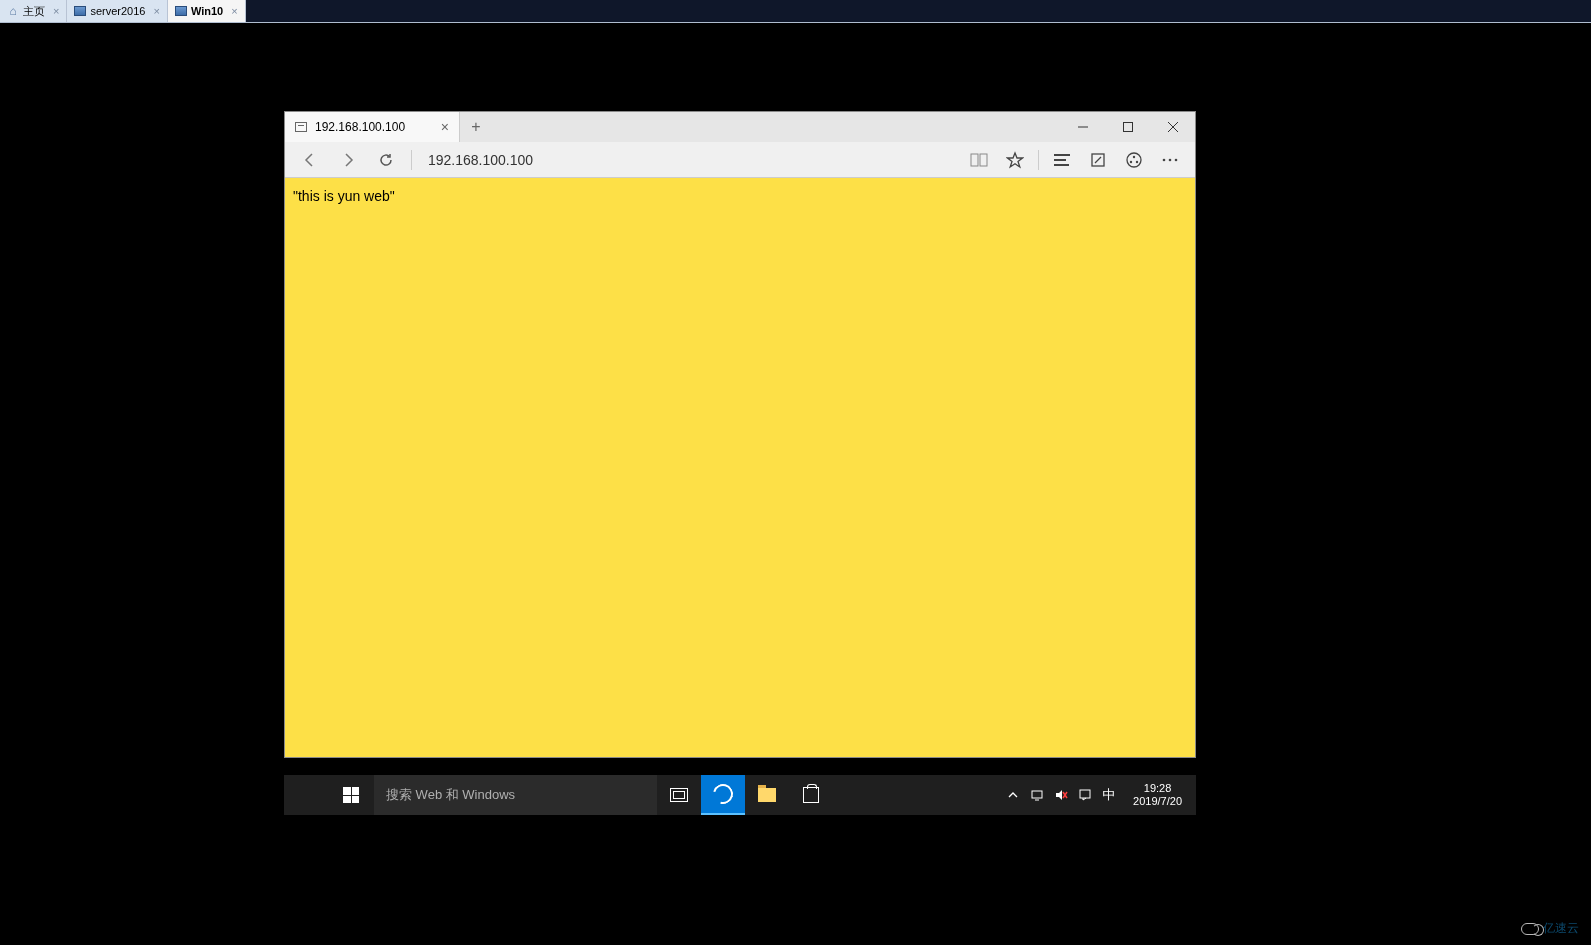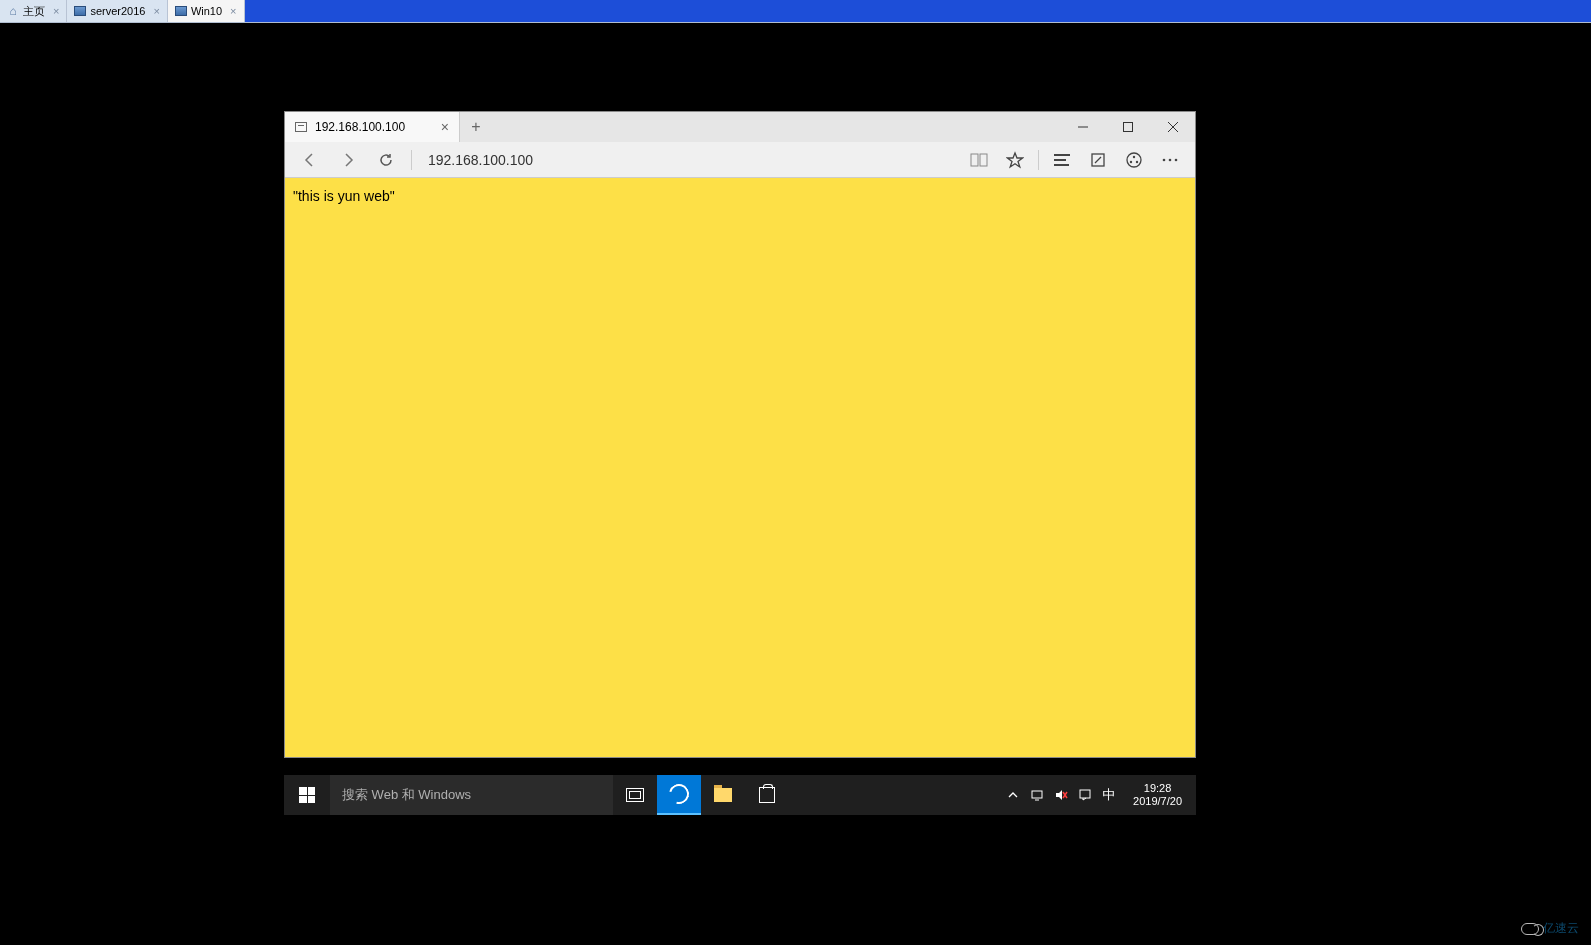--- a/index.html
+++ b/index.html
@@ -1,19 +1,19 @@
 <!DOCTYPE html>
 <html><head>
   <meta charset="utf-8">
   <style>
     * { margin: 0; padding: 0; box-sizing: border-box; font-family: "Segoe UI", Tahoma, sans-serif; }
     body { width: 1591px; height: 945px; background: #fff; overflow: hidden; position: relative; }
 
     
-    .vm-tabs { height: 23px; background: #1d4ed8; display: flex; align-items: stretch; border-bottom: 1px solid #b0bdd0; font-size: 11px; }
+    .vm-tabs { height: 23px; background: #0f172a; display: flex; align-items: stretch; border-bottom: 1px solid #b0bdd0; font-size: 11px; }
     .vm-tab { display: flex; align-items: center; padding: 0 7px; gap: 4px; border-right: 1px solid #b8c3d4; cursor: pointer; background: #d9e4f1; }
     .vm-tab.active { background: #f5f5f5; }
     .vm-tab .tab-icon { width: 12px; height: 12px; display: inline-flex; align-items: center; justify-content: center; }
     .vm-tab .close { font-size: 11px; color: #7a8aa0; margin-left: 4px; }
     .home-ico::before { content: "⌂"; font-size: 12px; color: #5b7ba3; }
     .srv-ico { width: 12px; height: 10px; background: linear-gradient(#6b99d0,#3d6da8); border: 1px solid #2a4c7a; }
 
     
     .desk-wrap { position: absolute; top: 23px; left: 0; right: 0; bottom: 0; background: #000; }
     .vm-screen { position: absolute; top: 0; left: 284px; width: 912px; height: 792px; background: #000; }
@@ -32,21 +32,21 @@
     .br-nav { height: 36px; background: #f0f0f0; border-bottom: 1px solid #ccc; display: flex; align-items: center; padding: 0 8px; gap: 4px; }
     .nav-btn { width: 34px; height: 30px; display: flex; align-items: center; justify-content: center; color: #555; font-size: 15px; cursor: pointer; }
     .nav-sep { width: 1px; height: 20px; background: #ccc; margin: 0 4px; }
     .addr { flex: 1; padding: 0 8px; font-size: 14px; color: #333; background: transparent; border: none; outline: none; }
     .nav-right { display: flex; align-items: center; gap: 2px; }
     .nav-right .nav-btn { width: 34px; }
 
     .br-content { padding: 10px 8px; font-family: "SimSun", monospace; font-size: 14px; color: #000; }
 
     
-    .taskbar { position: absolute; bottom: 0; left: 0; width: 912px; height: 40px; background: #1f1f1f; display: flex; align-items: stretch; color: #fff; }
+    .taskbar { position: absolute; bottom: 0; left: 0; width: 912px; height: 40px; background: #1f1f1f; display: flex; align-items: stretch; color: #fff; padding-left: 44px; }
     .start { width: 46px; display: flex; align-items: center; justify-content: center; cursor: pointer; }
     .win-logo { width: 16px; height: 16px; display: grid; grid-template-columns: 1fr 1fr; grid-template-rows: 1fr 1fr; gap: 1px; }
     .win-logo span { background: #fff; }
     .search-box { flex: 0 0 283px; background: #2b2b2b; display: flex; align-items: center; padding: 0 12px; color: #b0b0b0; font-size: 13px; }
     .tb-icon { width: 44px; display: flex; align-items: center; justify-content: center; cursor: pointer; }
     .tb-icon.active { background: #0078d7; border-bottom: 2px solid #5cc1ff; }
     .edge-ico { width: 20px; height: 20px; border-radius: 50%; border: 2px solid #fff; border-left-color: transparent; transform: rotate(-30deg); }
     .folder-ico { width: 18px; height: 14px; background: #ffd86b; position: relative; }
     .folder-ico::before { content:""; position:absolute; top:-3px; left:0; width:8px; height:3px; background:#e6b24a; }
     .store-ico { width: 16px; height: 16px; border: 1.5px solid #fff; position: relative; }
@@ -77,21 +77,21 @@
     <span class="tab-icon">
         <span class="srv-ico"></span>
       </span>
     <span>server2016</span>
     <span class="close">×</span>
   </div>
   <div class="vm-tab active">
     <span class="tab-icon">
         <span class="srv-ico"></span>
       </span>
-    <span style="font-weight:normal;">Win10</span>
+    <span style="font-weight:bold;">Win10</span>
     <span class="close">×</span>
   </div>
 </div>
 
 <div class="desk-wrap">
   <div class="vm-screen">
 
     <div class="browser">
       <div class="br-tabbar">
         <div class="br-tab">

